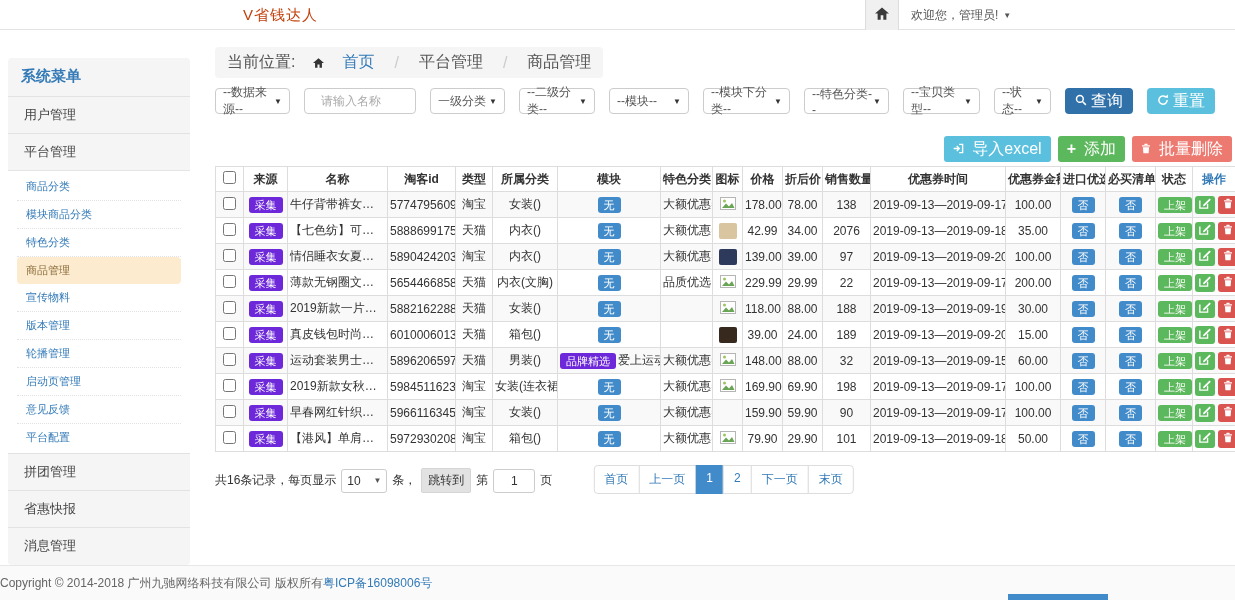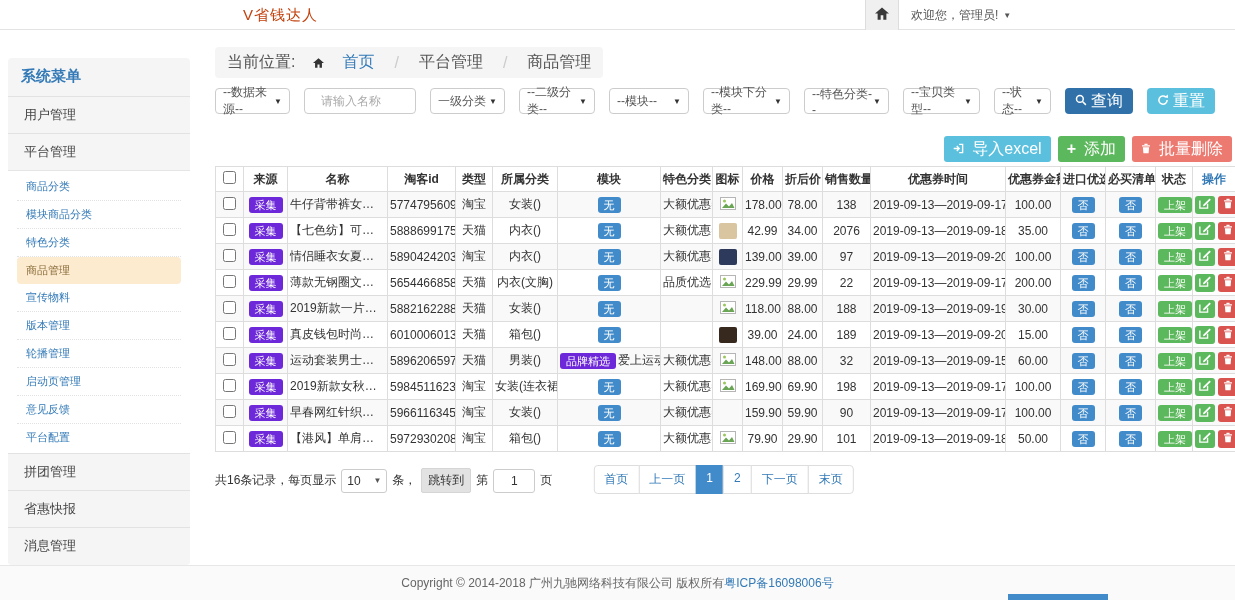--- a/index.html
+++ b/index.html
@@ -66,21 +66,21 @@
   .page-summary { display:flex; align-items:center; gap:5px; position:absolute; left:0; top:3px; }
   .pp-select { width:46px; height:24px; border:1px solid #ccc; border-radius:3px; display:inline-flex; align-items:center; justify-content:space-between; padding:0 5px; background:#fff; cursor:pointer; }
   .jump-btn { background:#e2e2e2; border:1px solid #d5d5d5; border-radius:2px; padding:3px 6px; cursor:pointer; font-family:inherit; font-size:12px; color:#333; }
   .page-input { width:42px; height:24px; border:1px solid #ccc; border-radius:3px; text-align:center; font-size:12px; font-family:inherit; color:#333; }
   .pager { position:absolute; left:50%; top:0; transform:translateX(-50%); display:flex; }
   .pager a { border:1px solid #ddd; background:#fff; color:#337ab7; padding:5px 10px; margin-left:-1px; cursor:pointer; text-decoration:none; font-size:12px; }
   .pager a:first-child { border-radius:4px 0 0 4px; margin-left:0; }
   .pager a:last-child { border-radius:0 4px 4px 0; }
   .pager a.active { background:#428bca; border-color:#428bca; color:#fff; }
   
-  .footer { position:absolute; left:0; bottom:0; width:1235px; height:35px; background:#fafafa; border-top:1px solid #e7e7e7; display:flex; align-items:center; justify-content:center; font-size:12px; color:#666; gap:0; }
+  .footer { position:absolute; left:0; bottom:0; width:1235px; height:35px; background:#fafafa; border-top:1px solid #e7e7e7; display:flex; align-items:center; font-size:12px; color:#666; gap:0; }
   .footer a { color:#337ab7; text-decoration:none; cursor:pointer; }
   .blue-strip { position:absolute; left:1008px; bottom:0; width:100px; height:6px; background:#428bca; }
 </style>
 </head>
 <body>
 
 <header class="topbar">
   <div class="brand">V省钱达人</div>
   <div class="topbar-right">
     <div class="home-btn">

